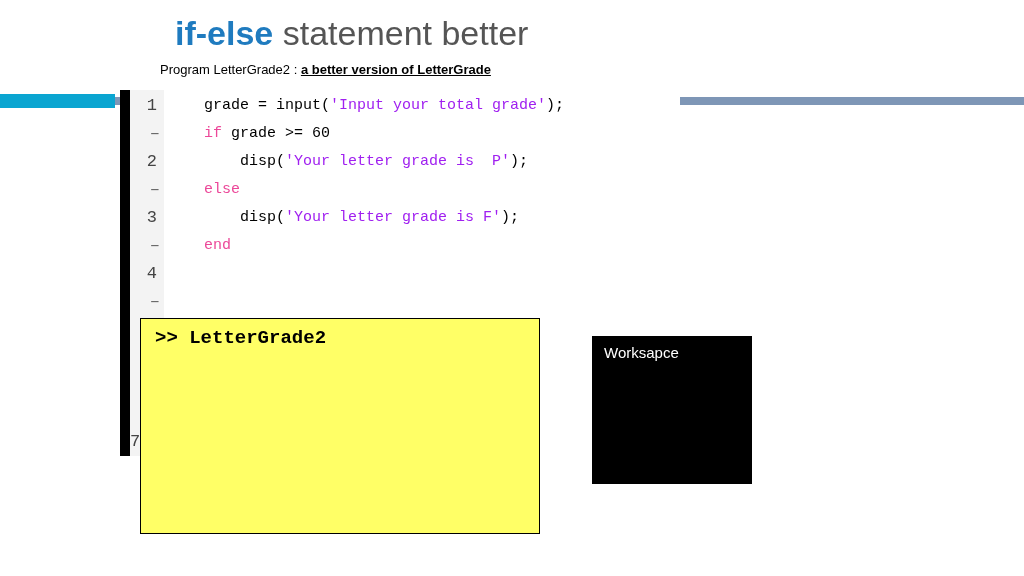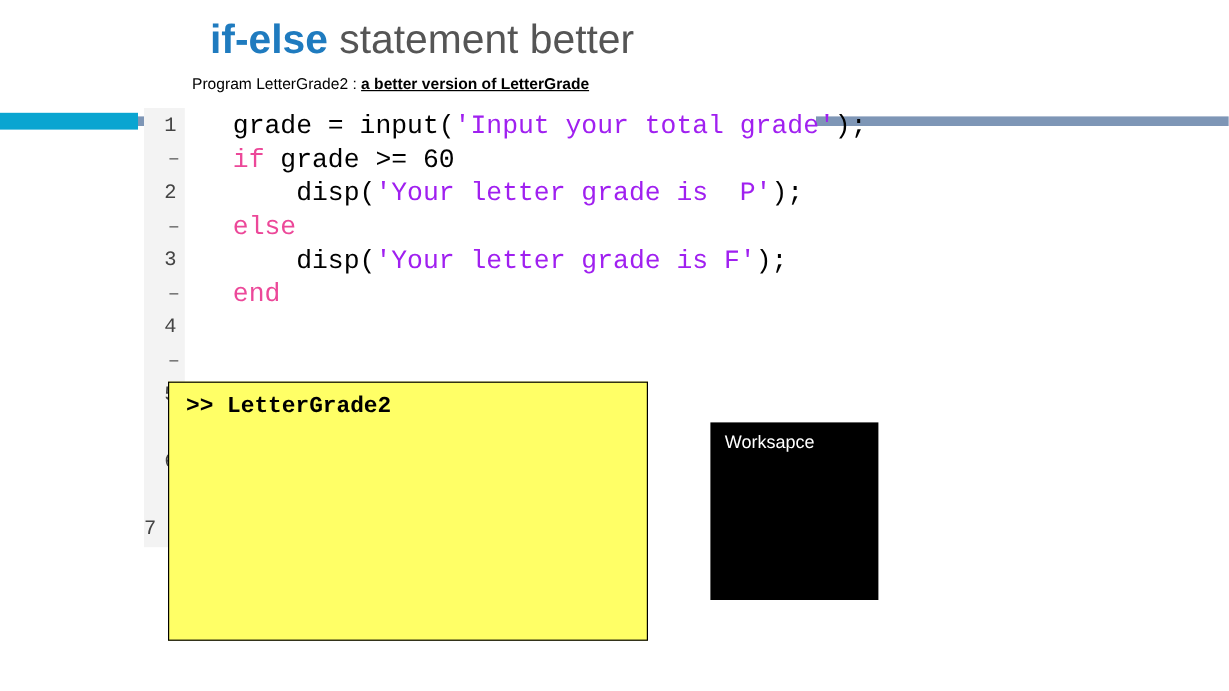--- a/index.html
+++ b/index.html
@@ -68,21 +68,21 @@
     line-height: 28px;
     color: #444;
     text-align: right;
     padding-right: 4px;
     padding-top: 2px;
   }
   .gutter .dash { color: #666; padding-left: 3px; }
   .code-body {
     flex: 1;
     font-family: "Courier New", monospace;
-    font-size: 22px;
+    font-size: 15px;
     line-height: 28px;
     padding-left: 40px;
     padding-top: 2px;
     white-space: pre;
     color: #000;
   }
   .kw-blue { color: #ec4899; }
   .str { color: #a020f0; }
   .console {
     position: absolute;
@@ -93,23 +93,23 @@
     background: #ffff66;
     border: 1px solid #000;
     padding: 8px 14px;
     font-family: "Courier New", monospace;
     font-size: 19px;
     font-weight: 700;
     color: #000;
   }
   .workspace {
     position: absolute;
-    top: 352px;
+    top: 336px;
     left: 592px;
-    width: 140px;
+    width: 160px;
     height: 148px;
     background: #000;
     color: #fff;
     padding: 8px 12px;
     font-size: 15px;
   }
 </style>
 </head>
 <body>
 

